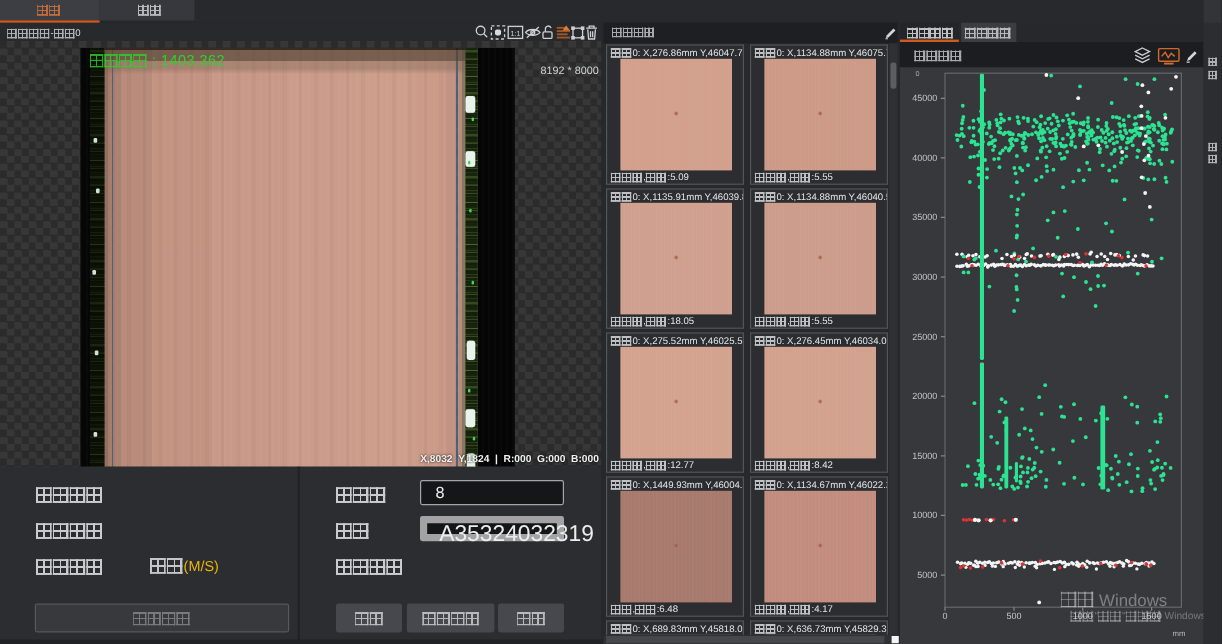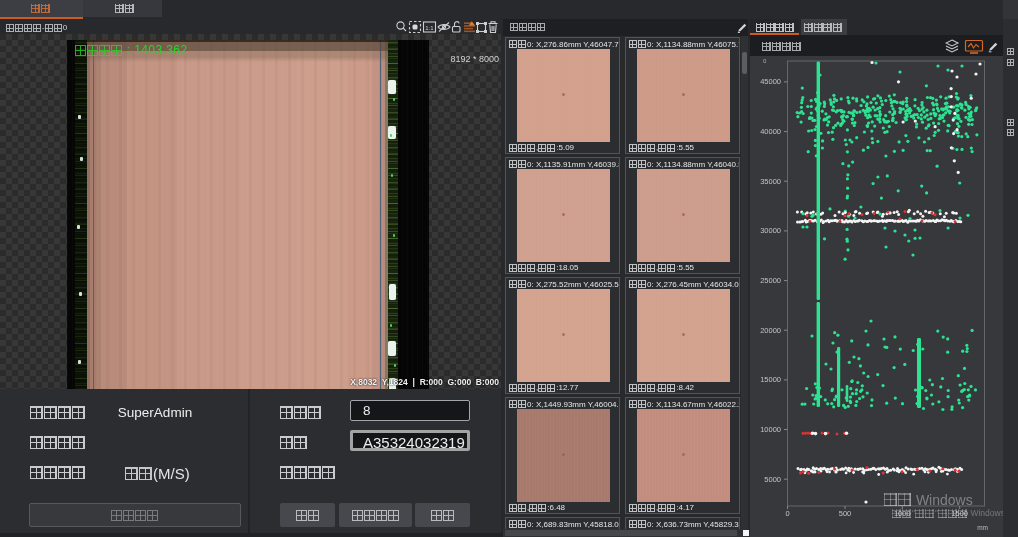--- a/index.html
+++ b/index.html
@@ -125,25 +125,24 @@
       <i class="c s13"></i>
       <i class="c s13"></i>
       <i class="c s13"></i>
     </div>
 <div class="a lab" style="left:30px;top:465.5px;--k:#f2f3f4">
       <i class="c s13"></i>
       <i class="c s13"></i>
       <i class="c s13"></i>
       <i class="c s13"></i>
     </div>
-<div class="a txt" style="left:30px;top:405px;width:250px;text-align:center;font-size:13.5px;color:#eceded">SuperAdmin</div>
 <div class="a lab" style="left:125px;top:464.5px;--k:#eceded">
       <i class="c s13"></i>
       <i class="c s13"></i>
-      <span class="txt" style="font-size:15px;color:#e5e5e5;vertical-align:1px">(M/S)</span>
+      <span class="txt" style="font-size:12px;color:#eab308;vertical-align:1px">(M/S)</span>
     </div>
 <div class="a" style="left:29px;top:503px;width:212px;height:24px;background:#37393d;border:1px solid #56585c;border-radius:2px;display:flex;align-items:center;justify-content:center;--k:#888b8f">
       <i class="c s11"></i>
       <i class="c s11"></i>
       <i class="c s11"></i>
       <i class="c s11"></i>
     </div>
 <div class="a lab" style="left:280px;top:406px;--k:#f2f3f4">
       <i class="c s13"></i>
       <i class="c s13"></i>
@@ -153,21 +152,21 @@
       <i class="c s13"></i>
       <i class="c s13"></i>
     </div>
 <div class="a lab" style="left:280px;top:465.5px;--k:#f2f3f4">
       <i class="c s13"></i>
       <i class="c s13"></i>
       <i class="c s13"></i>
       <i class="c s13"></i>
     </div>
 <div class="a" style="left:350px;top:400px;width:120px;height:21px;background:#151618;border:1px solid #a2a5a9;border-radius:2px;color:#eceded;font-size:13.5px;line-height:19px;padding-left:12px">8</div>
-<div class="a" style="left:350px;top:430px;width:120px;height:21px;background:#151618;border:3px solid #a3a3a3;border-radius:2px;color:#eceded;font-size:15px;line-height:19px;padding-left:10px">A35324032319</div>
+<div class="a" style="left:350px;top:430px;width:120px;height:21px;background:#151618;border:6px solid #a3a3a3;border-radius:2px;color:#eceded;font-size:19px;line-height:19px;padding-left:10px">A35324032319</div>
 <div class="a" style="left:280px;top:503px;width:55px;height:24px;background:#46484d;border-radius:2px;display:flex;align-items:center;justify-content:center;--k:#d4d6d8">
       <i class="c s11"></i>
       <i class="c s11"></i>
     </div>
 <div class="a" style="left:339px;top:503px;width:73px;height:24px;background:#46484d;border-radius:2px;display:flex;align-items:center;justify-content:center;--k:#d4d6d8">
       <i class="c s11"></i>
       <i class="c s11"></i>
       <i class="c s11"></i>
       <i class="c s11"></i>
     </div>

